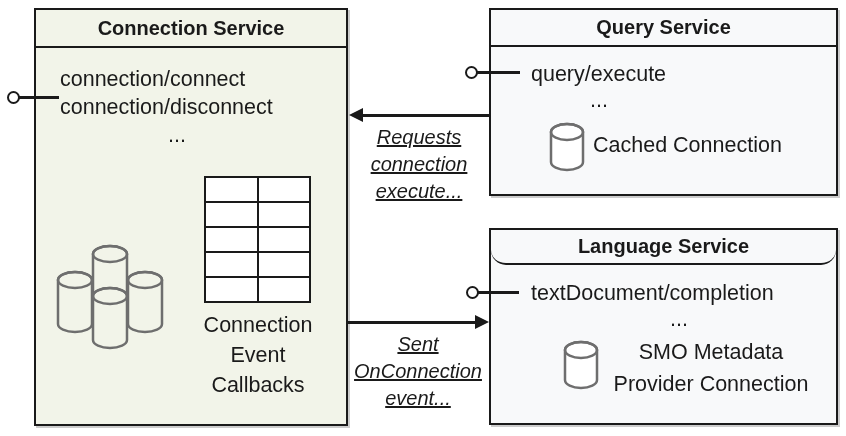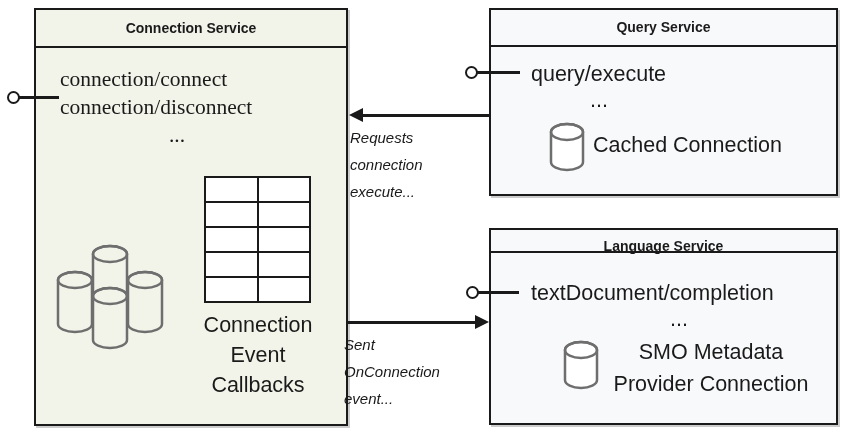--- a/index.html
+++ b/index.html
@@ -7,33 +7,33 @@
     --service-fill:#f8f9fa;
     --line:#1a1a1a;
     --icon-stroke:#6e6e6e;
   }
   *{margin:0;padding:0;box-sizing:border-box;}
   body{background:#fff;font-family:"Liberation Sans",sans-serif;color:var(--line);}
   .canvas{position:relative;width:846px;height:436px;background:#fff;overflow:hidden;}
 
   .box{position:absolute;border:2px solid var(--line);box-shadow:2px 2px 0 rgba(110,110,110,.35);}
   .box header{display:block;border-bottom:2px solid var(--line);text-align:center;
-    font-weight:bold;font-size:14px;}
+    font-weight:bold;font-size:20px;}
   .box-connection{left:34px;top:8px;width:314px;height:418px;background:var(--connection-fill);}
   .box-connection header{height:38px;line-height:36px;}
   .box-query{left:489px;top:8px;width:349px;height:188px;background:var(--service-fill);}
   .box-query header{height:37px;line-height:35px;}
   .box-language{left:489px;top:228px;width:349px;height:197px;background:var(--service-fill);}
-  .box-language header{height:23px;line-height:33px;}
+  .box-language header{height:35px;line-height:33px;border-radius:15px;}
 
   .txt{position:absolute;font-size:21.5px;line-height:28px;}
   .center{text-align:center;}
   .stack span{display:block;}
 
-  .methods{left:24px;top:55px;width:234px;font-family:Liberation Serif, serif;}
+  .methods{left:24px;top:55px;width:234px;}
   .dots-line{display:block;text-align:center;}
 
   .active-label{left:6px;top:164px;width:140px;line-height:32px;}
   .cluster-icon{position:absolute;left:20px;top:230px;}
 
   .cb-grid{position:absolute;left:168px;top:166px;width:107px;height:127px;
     background:var(--line);border:2px solid var(--line);
     display:grid;grid-template-columns:1fr 1fr;grid-auto-rows:1fr;gap:2px;}
   .cb-grid i{background:#fff;}
   .cb-label{left:138px;top:300px;width:168px;line-height:30px;}
@@ -47,21 +47,21 @@
   .l-dots{left:40px;top:75px;width:296px;}
   .l-cyl{position:absolute;left:72px;top:110px;}
   .l-smo{left:100px;top:106px;width:240px;line-height:32px;}
 
   .edge{position:absolute;background:var(--line);}
   .edge-h{height:2.5px;}
   .arrowhead{position:absolute;width:0;height:0;border-top:7px solid transparent;border-bottom:7px solid transparent;}
   .arrow-left{border-right:14px solid var(--line);}
   .arrow-right{border-left:14px solid var(--line);}
 
-  .edge-label{position:absolute;font-size:15px;font-style:italic;line-height:27px;}
+  .edge-label{position:absolute;font-size:20px;font-style:italic;line-height:27px;text-align:center;text-decoration:underline;}
   .req-label{left:350px;top:124px;width:138px;}
   .sent-label{left:344px;top:331px;width:148px;}
 
   .lolli-circle{position:absolute;width:13px;height:13px;border:2.5px solid var(--line);
     border-radius:50%;background:#fff;}
   .lolli-line{position:absolute;height:2.5px;background:var(--line);}
 </style>
 </head>
 <body>
 

